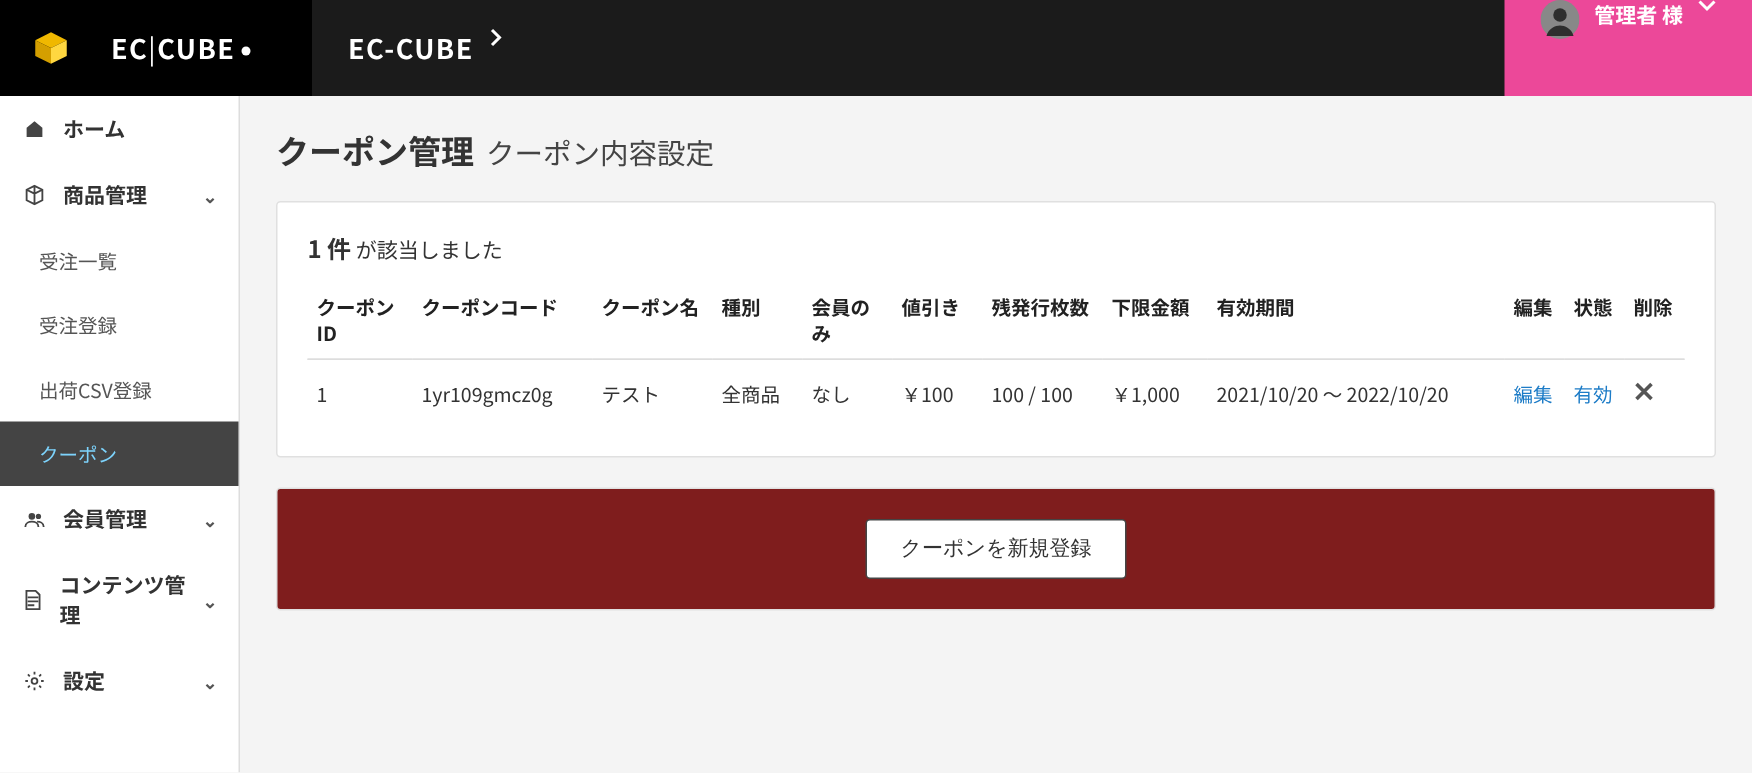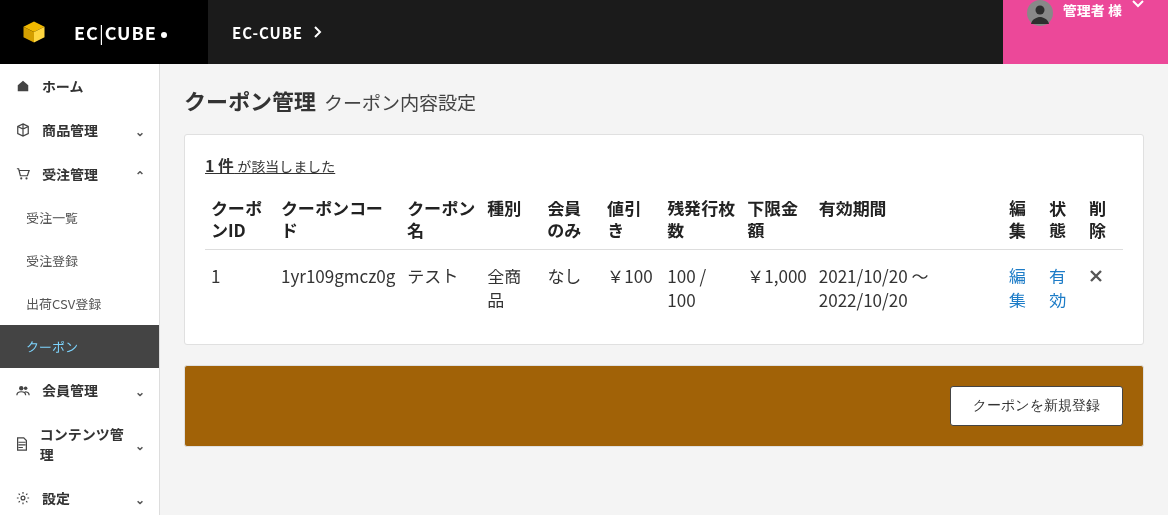--- a/index.html
+++ b/index.html
@@ -1,45 +1,45 @@
 <!DOCTYPE html>
 <html><head>
   <meta charset="utf-8">
   <style>
     * { margin:0; padding:0; box-sizing:border-box; }
     body { font-family:"Hiragino Sans","Hiragino Kaku Gothic ProN","Noto Sans JP","Meiryo",sans-serif; font-size:14px; color:#333; background:#f4f4f4; }
     .topbar { display:flex; align-items:center; height:64px; background:#1b1b1b; color:#fff; }
     .brand { display:flex; align-items:center; gap:26px; width:208px; padding:0 20px; background:#000; height:100%; }
     .brand-text { font-weight:700; font-size:18px; letter-spacing:1px; }
     .branding-dot { display:inline-block; width:6px; height:6px; border-radius:50%; background:#fff; margin-left:4px; vertical-align:middle; }
-    .top-title { padding:0 24px; font-weight:700; font-size:15px; display:flex; align-items:center; gap:10px; letter-spacing:1px; }
+    .top-title { padding:0 24px; font-weight:700; font-size:18px; display:flex; gap:10px; letter-spacing:1px; }
     .spacer { flex:1; }
     .user { display:flex; gap:10px; padding:0 24px; height:100%; background:#ec4899; font-weight:700; }
     .user svg, .brand svg { flex:none; }
     .layout { display:flex; }
     .sidebar { width:160px; background:#fff; border-right:1px solid #ddd; min-height:451px; }
     .side-item { display:flex; align-items:center; gap:10px; padding:12px 14px; color:#333; font-weight:700; font-size:14px; cursor:pointer; }
     .side-item .icon { width:18px; display:flex; justify-content:center; color:#444; }
     .side-item.sub { font-weight:400; font-size:13px; padding:12px 14px 12px 26px; color:#555; }
     .side-item.active { background:#444; color:#7dd3fc; }
     .side-item .chev { margin-left:auto; color:#555; }
     .main { flex:1; padding:20px 24px; }
     .page-title { font-size:22px; font-weight:700; margin-bottom:18px; }
     .page-title .sub { font-size:19px; font-weight:400; margin-left:8px; color:#444; }
     .alert { display:flex; align-items:center; background:#d8ede1; border:1px solid #b7dcc6; color:#30664b; padding:12px 16px; border-radius:3px; margin-bottom:16px; }
     .alert .close { margin-left:auto; color:#6da68a; cursor:pointer; font-weight:700; font-size:18px; }
     .card { background:#fff; border:1px solid #e0e0e0; border-radius:3px; padding:18px 20px; margin-bottom:20px; }
-    table { width:100%; border-collapse:collapse; font-size:17px; }
+    table { width:100%; border-collapse:collapse; font-size:13px; }
     th { text-align:left; font-weight:700; padding:8px 6px; border-bottom:1px solid #ddd; color:#222; vertical-align:top; line-height:1.3; }
     td { padding:14px 6px; vertical-align:top; color:#333; line-height:1.4; }
     td.link { color:#1d7cc7; cursor:pointer; }
     td.del { color:#555; cursor:pointer; font-weight:700; }
-    .count { font-size:14px; margin-bottom:12px;text-decoration:underline; }
+    .count { font-size:14px; margin-bottom:12px; }
     .count strong { font-size:16px; font-weight:700; }
-    .btn-area { background:#a16207; border:1px solid #e0e0e0; border-radius:3px; padding:20px; display:flex; justify-content:flex-end; }
+    .btn-area { background:#7f1d1d; border:1px solid #e0e0e0; border-radius:3px; padding:20px; display:flex; justify-content:center; }
     .btn { border:1px solid #444; background:#fff; padding:10px 22px; font-size:14px; border-radius:3px; cursor:pointer; color:#333; }
     .chev { font-size:12px; }
     .check { margin-right:10px; color:#30664b; }
   </style>
 </head>
 <body>
 
 <div class="topbar">
   <div class="brand">
     <svg width="28" height="28" viewBox="0 0 32 32">
@@ -80,31 +80,20 @@
       <span>ホーム</span>
     </div>
     <div class="side-item">
       <span class="icon">
           <svg width="14" height="14" viewBox="0 0 16 16">
             <path d="M8 1l6 3v8l-6 3-6-3V4z M8 1v14 M2 4l6 3 6-3" fill="none" stroke="currentColor" stroke-width="1.4"></path>
           </svg>
         </span>
       <span>商品管理</span>
       <span class="chev">⌄</span>
-    </div>
-    <div class="side-item">
-      <span class="icon">
-          <svg width="14" height="14" viewBox="0 0 16 16">
-            <path d="M1 2h2l2 8h8l2-6H4" fill="none" stroke="currentColor" stroke-width="1.4"></path>
-            <circle cx="6" cy="13" r="1.2" fill="currentColor"></circle>
-            <circle cx="12" cy="13" r="1.2" fill="currentColor"></circle>
-          </svg>
-        </span>
-      <span>受注管理</span>
-      <span class="chev">⌃</span>
     </div>
     <div class="side-item sub">
         <span>受注一覧</span>
       </div>
     <div class="side-item sub">
         <span>受注登録</span>
       </div>
     <div class="side-item sub">
         <span>出荷CSV登録</span>
       </div>

